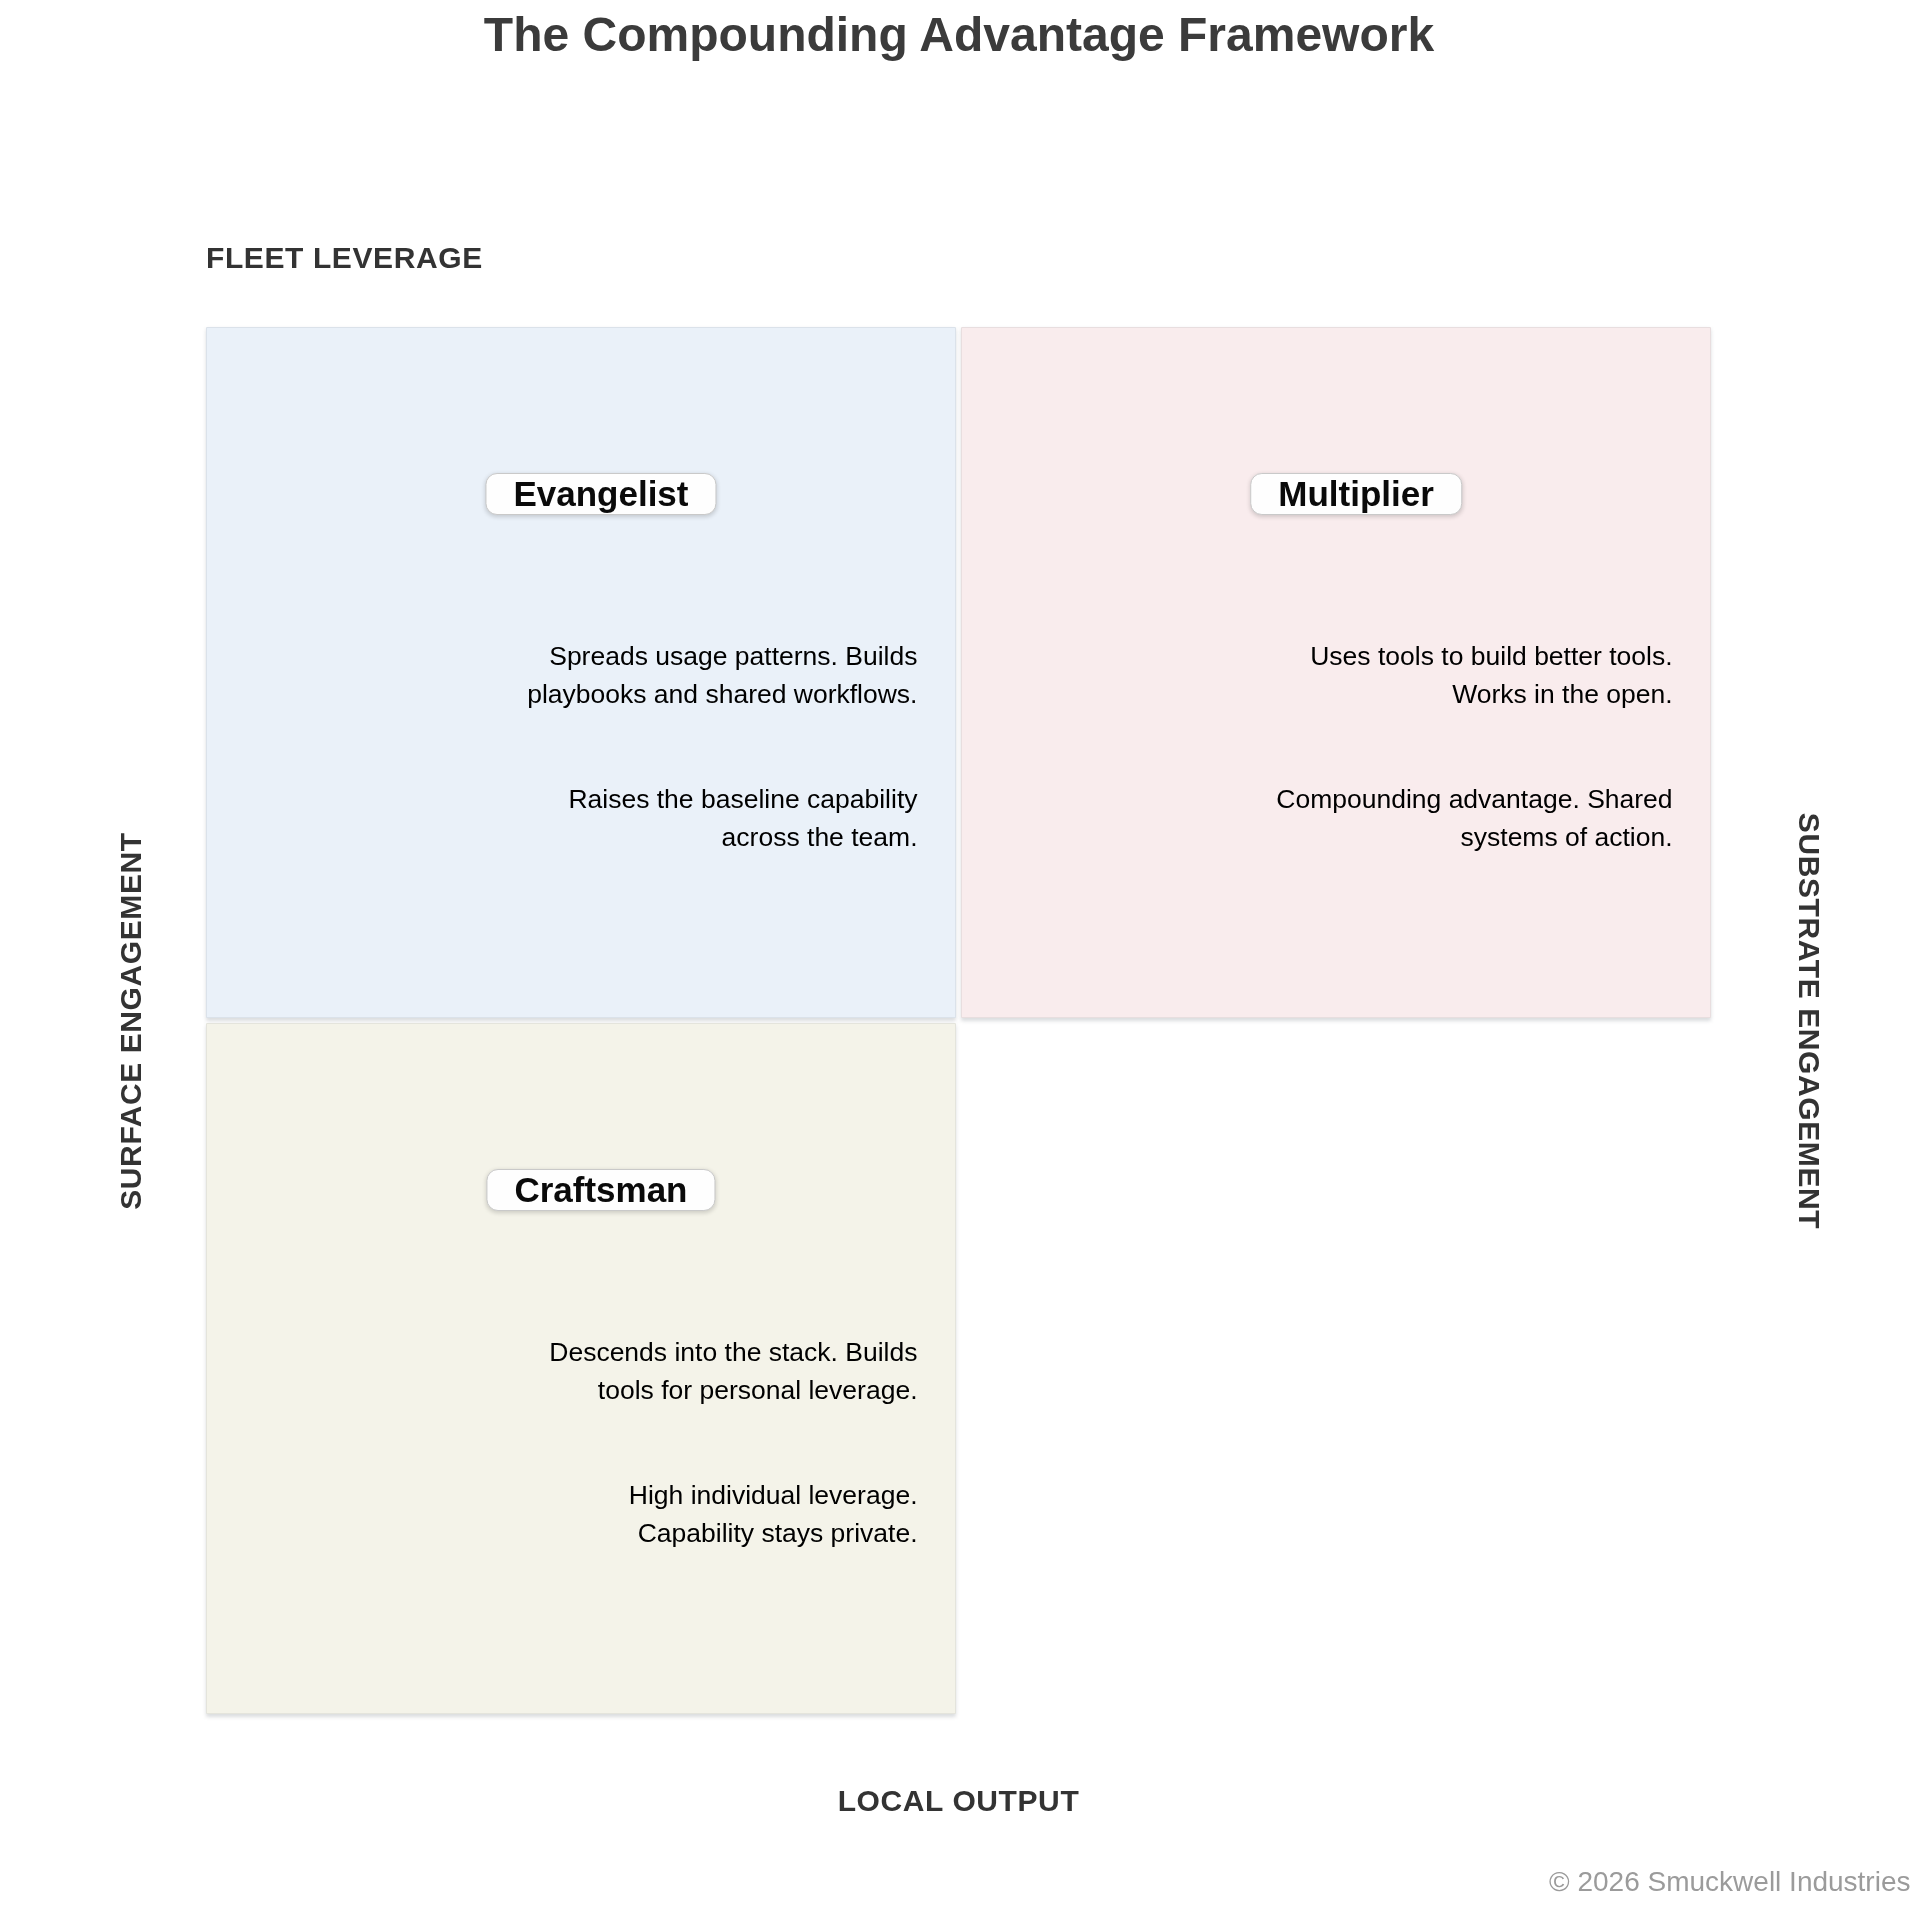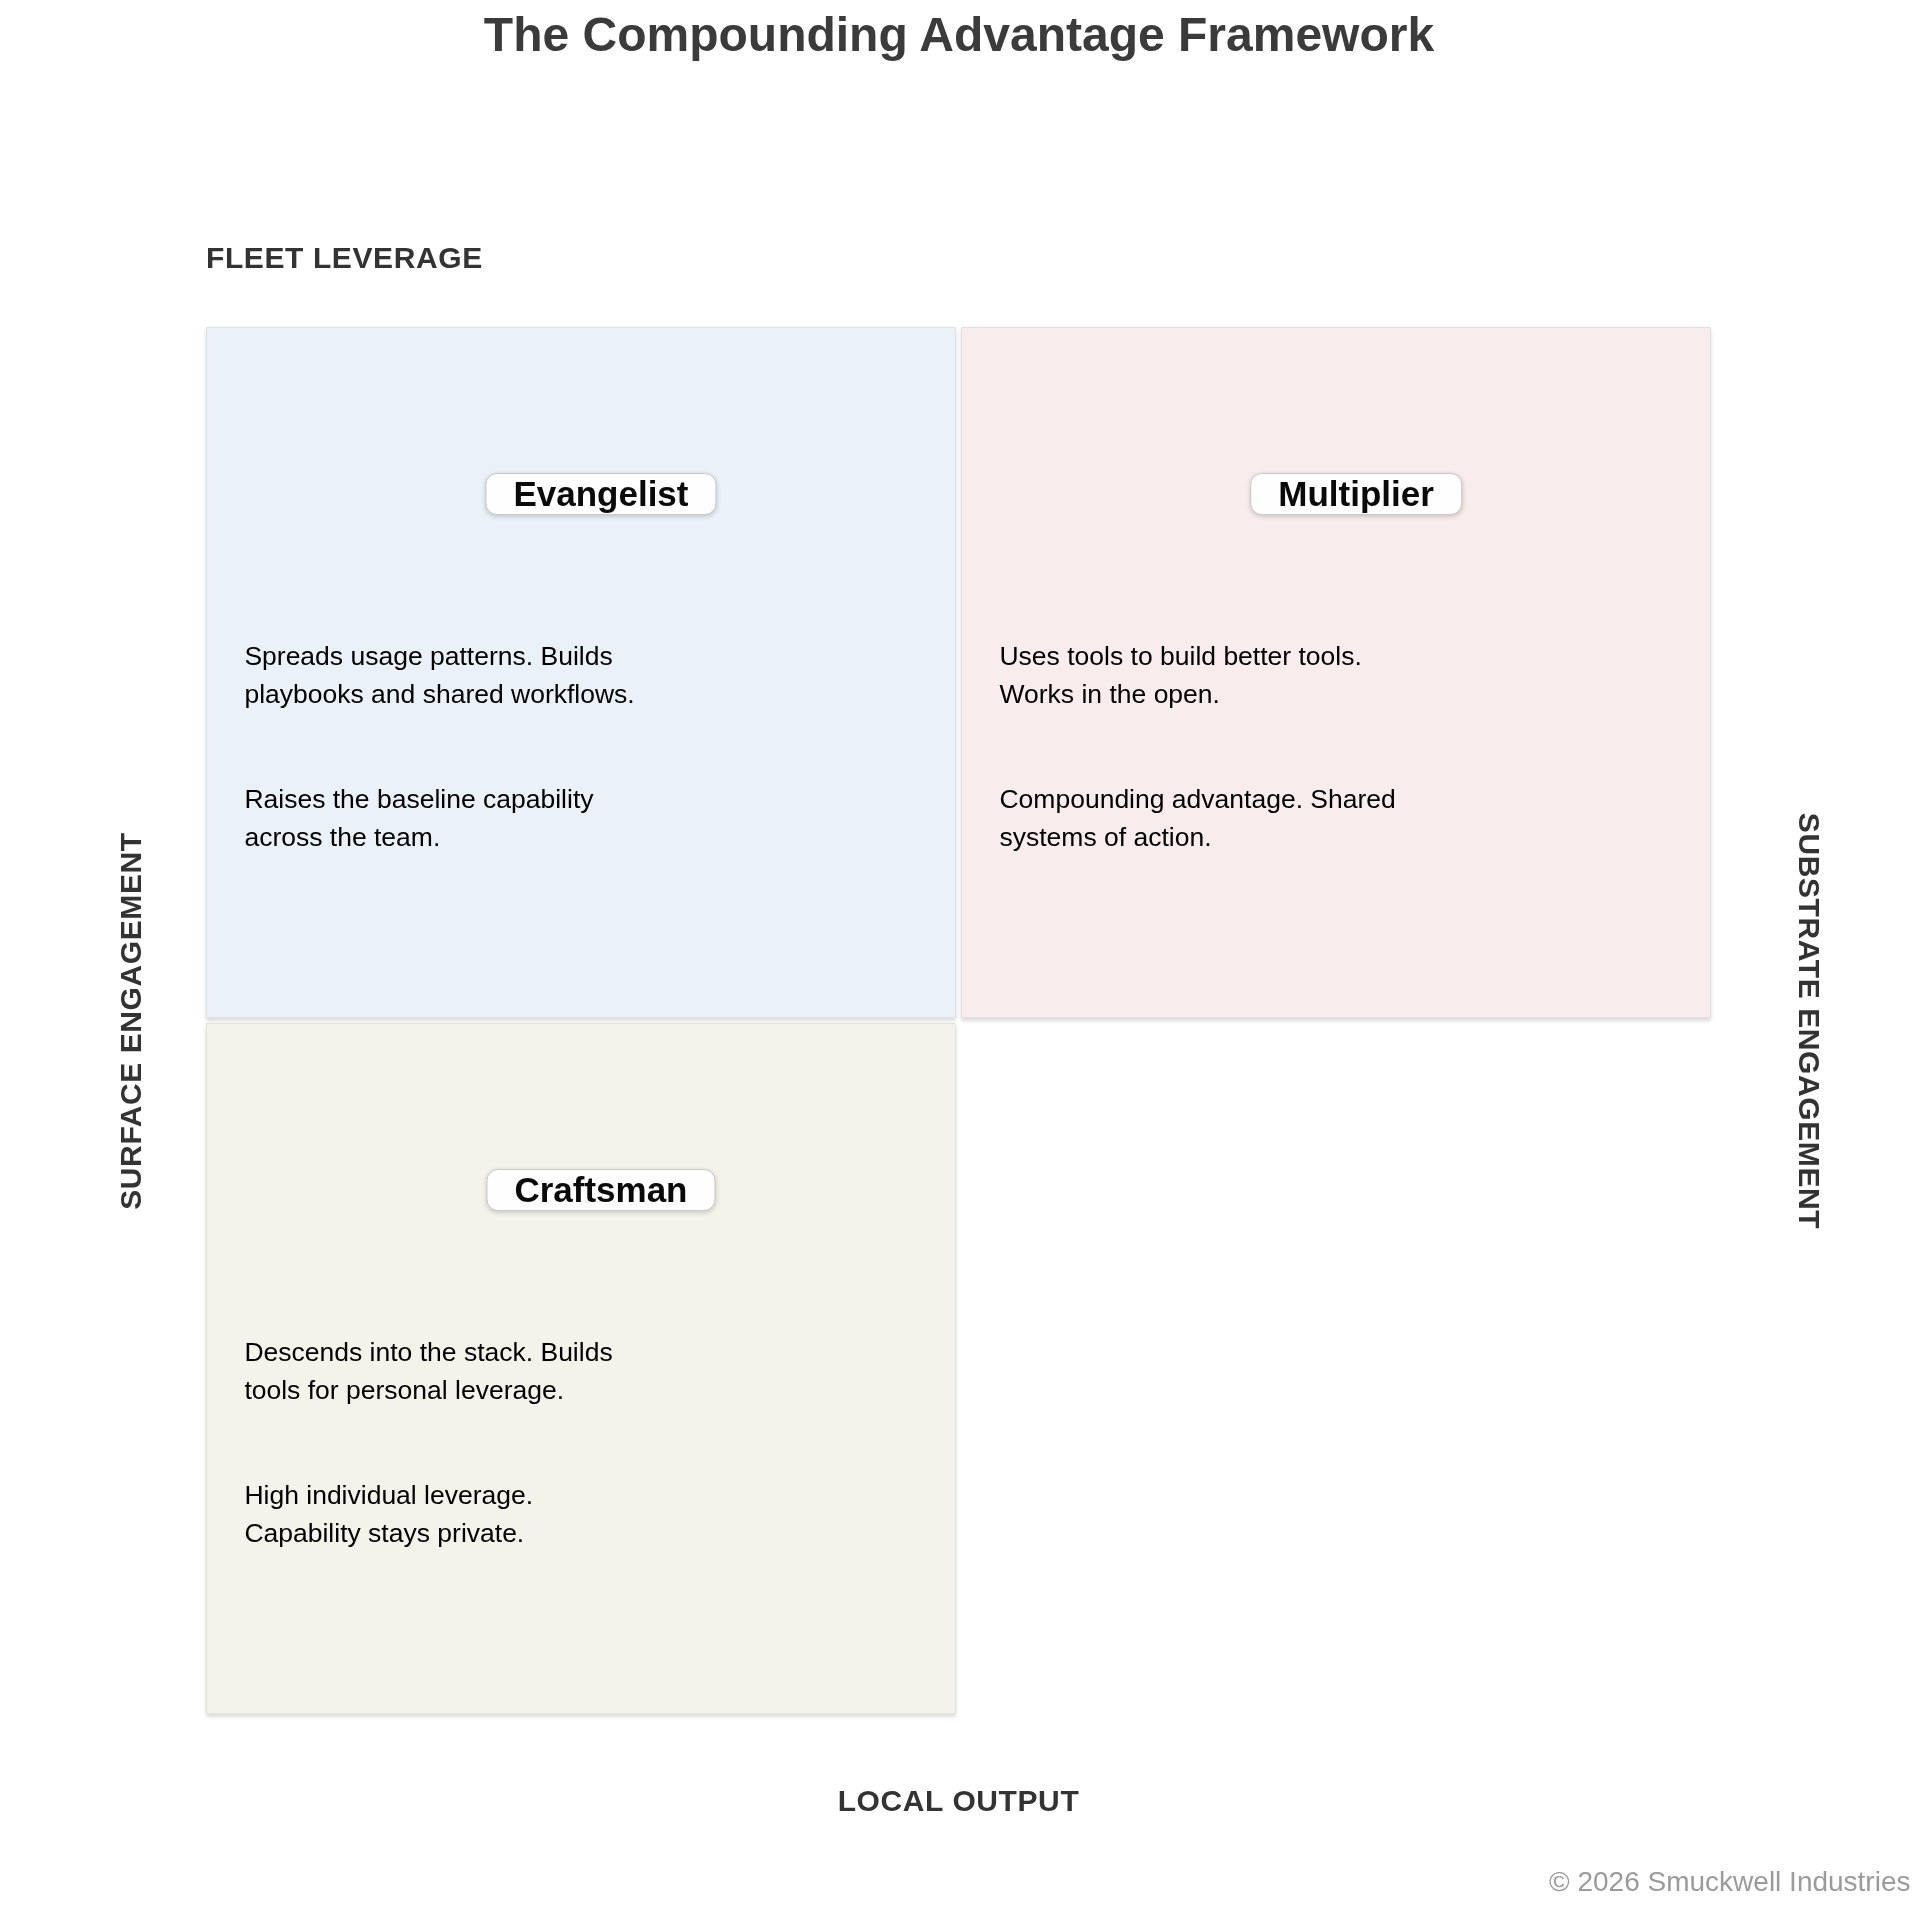--- a/index.html
+++ b/index.html
@@ -86,21 +86,21 @@
     color: #0a0a0a;
     white-space: nowrap;
     box-shadow: 0 1.9px 4.5px rgba(0, 0, 0, 0.16);
     margin-left: 20px;
   }
   .qtext {
     position: absolute;
     left: 5%;
     width: 90%;
     margin: 0;
-    text-align: left;
+    text-align: right;
     font-size: 26.5px;
     line-height: 1.45;
     color: #000000;
     white-space: pre-line;
   }
   .t1 { top: 44.8%; }
   .t2 { top: 65.6%; }
   .copyright {
     position: absolute;
     right: 15.5px;

